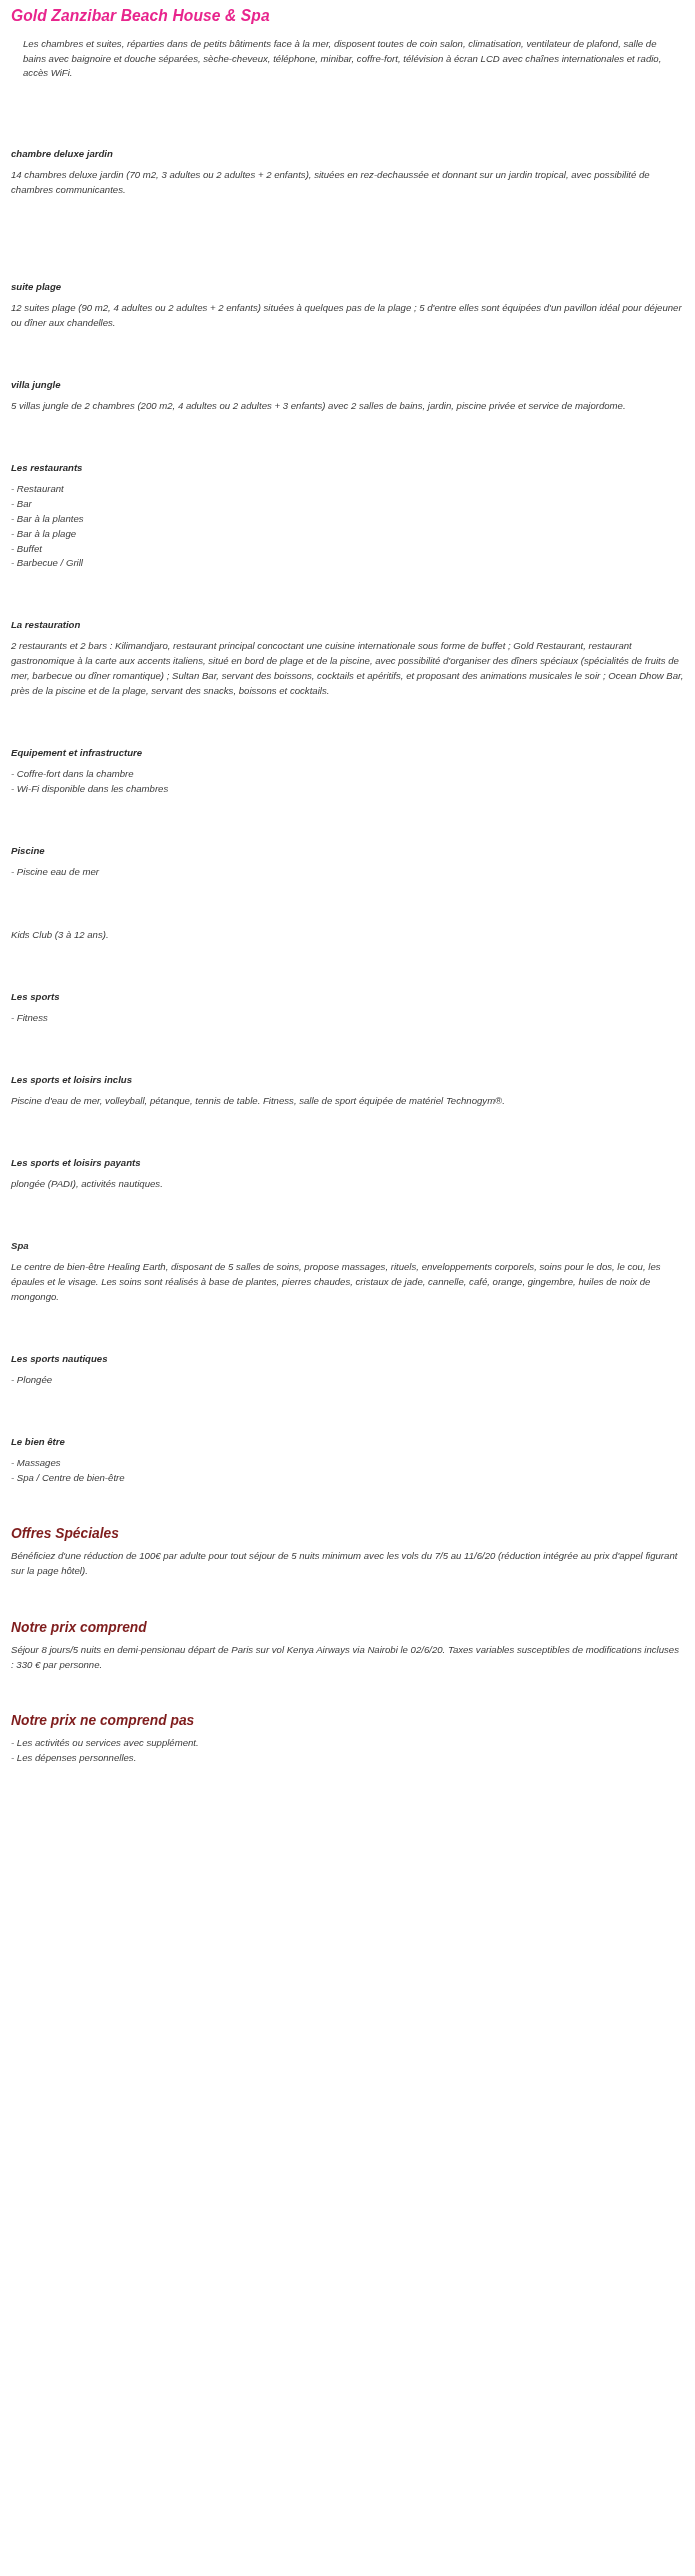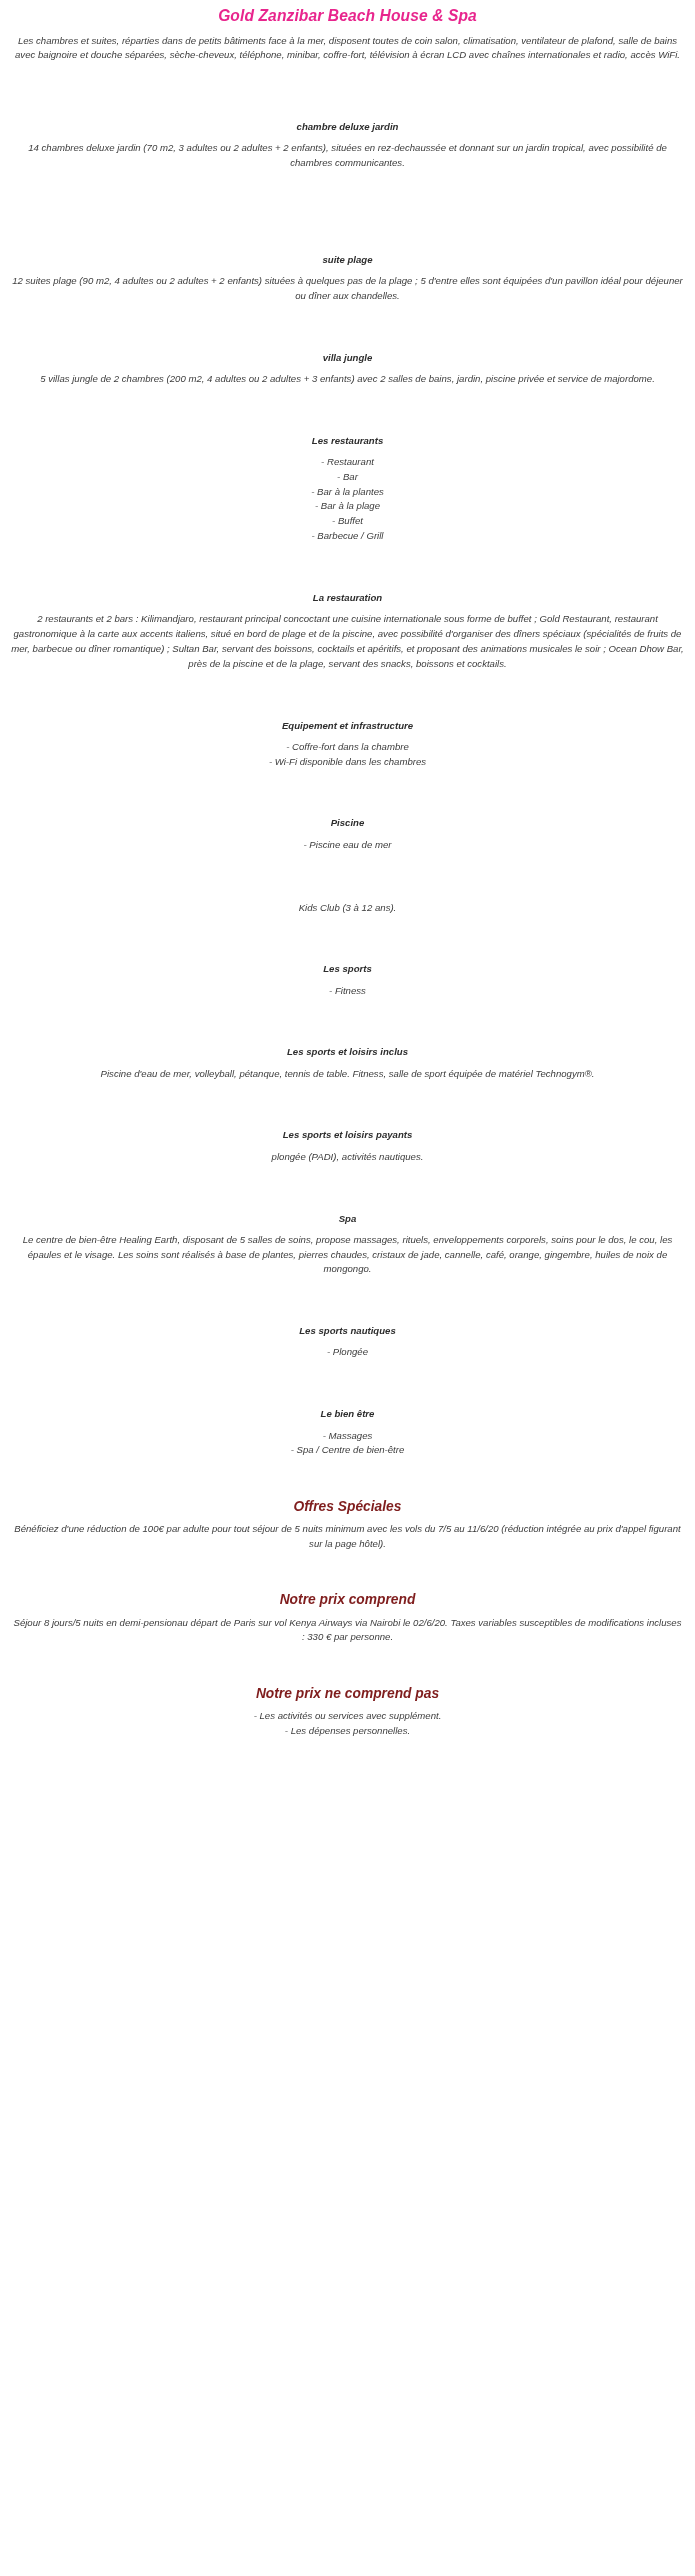--- a/index.html
+++ b/index.html
@@ -10,36 +10,35 @@
   body {
     width: 695px;
     font-family: "Liberation Sans", sans-serif;
     color: #3c3c3c;
     font-style: italic;
   }
   .page {
     width: 695px;
     box-sizing: border-box;
     padding: 7.3px 11px 9.2px 11px;
-    text-align: center;
   }
   .doc-title {
     color: #e8258d;
     font-size: 15.6px;
     font-weight: bold;
     font-style: italic;
     margin: 0 0 8.3px 0;
     letter-spacing: 0.1px;
   }
   .intro {
     font-size: 9.6px;
     line-height: 1.52;
     color: #3c3c3c;
     font-style: italic;
-    margin: 3px;
+    margin: 12px;
   }
   .section {
     margin-top: 13px;
   }
   .section-title {
     font-size: 9.6px;
     font-weight: bold;
     font-style: italic;
     color: #2d2d2d;
     margin: 0 0 9.2px 0;

